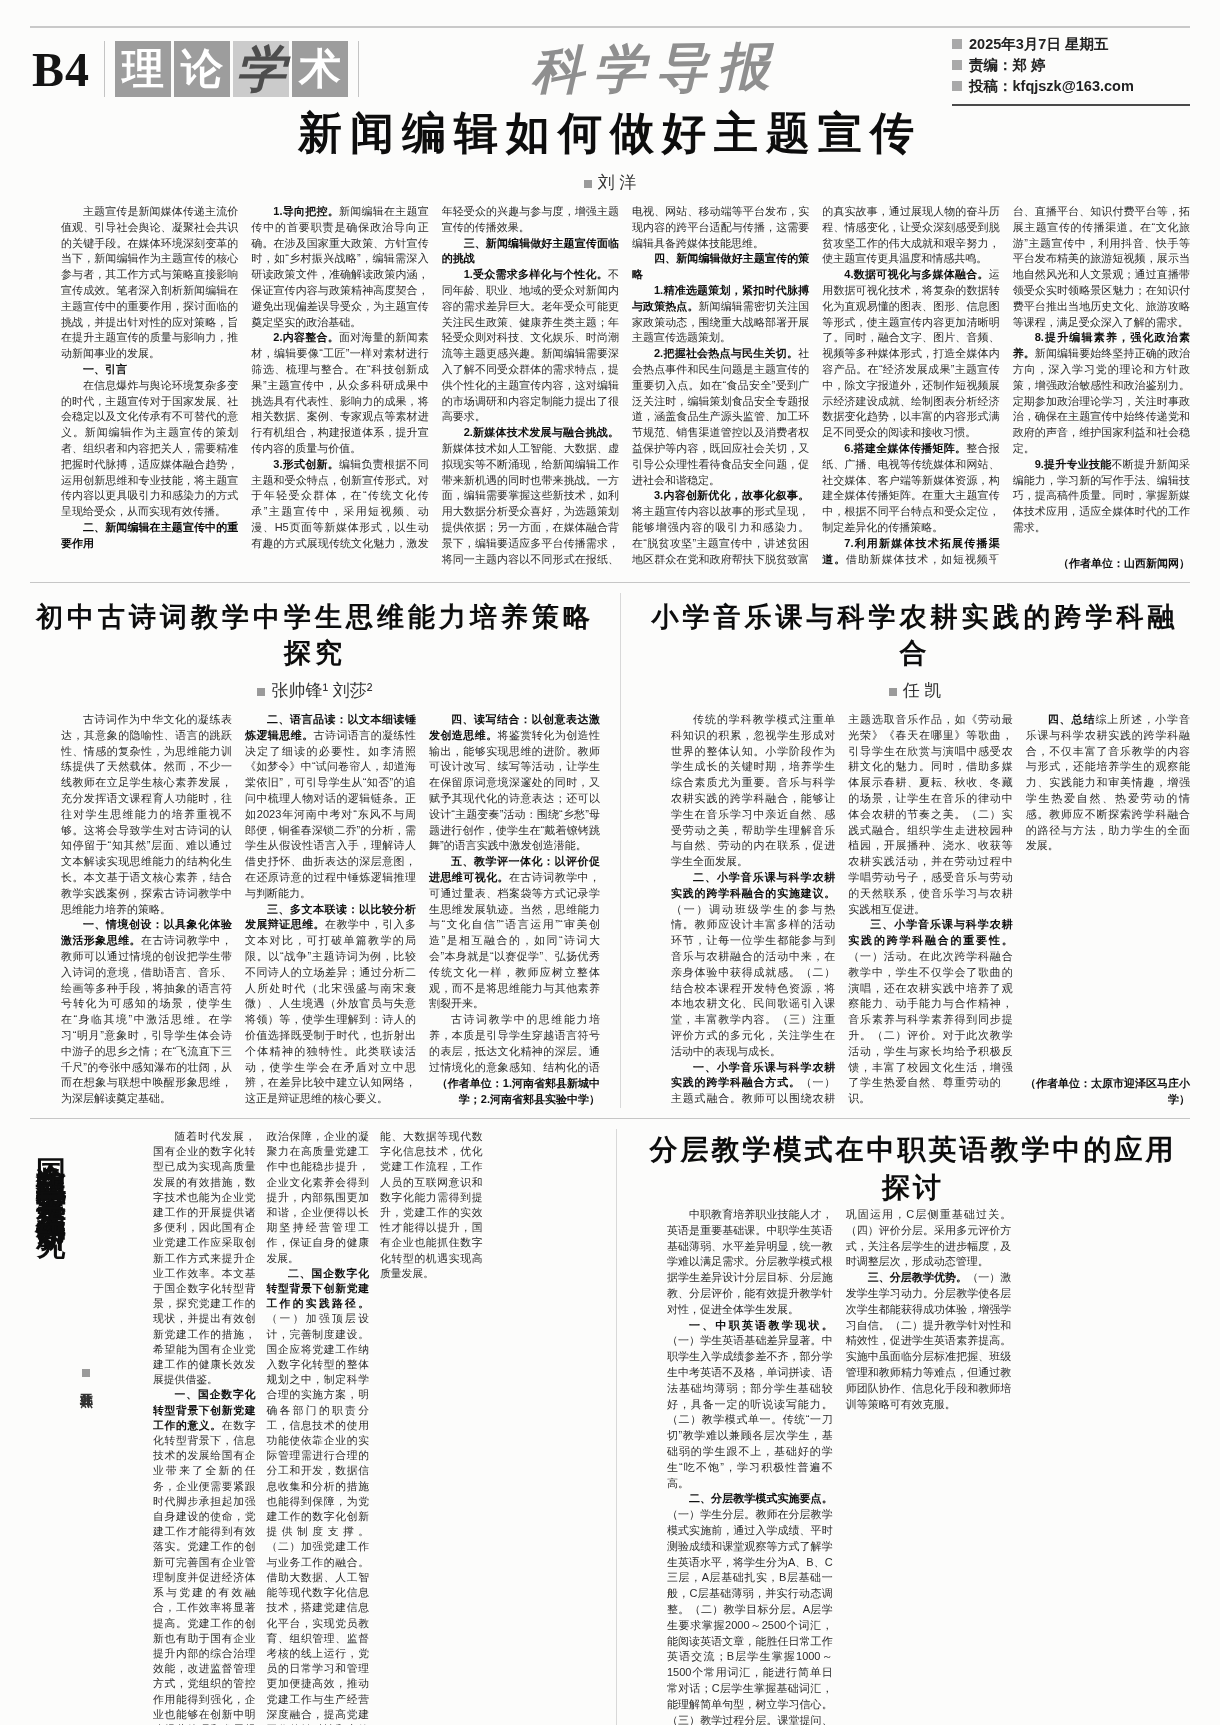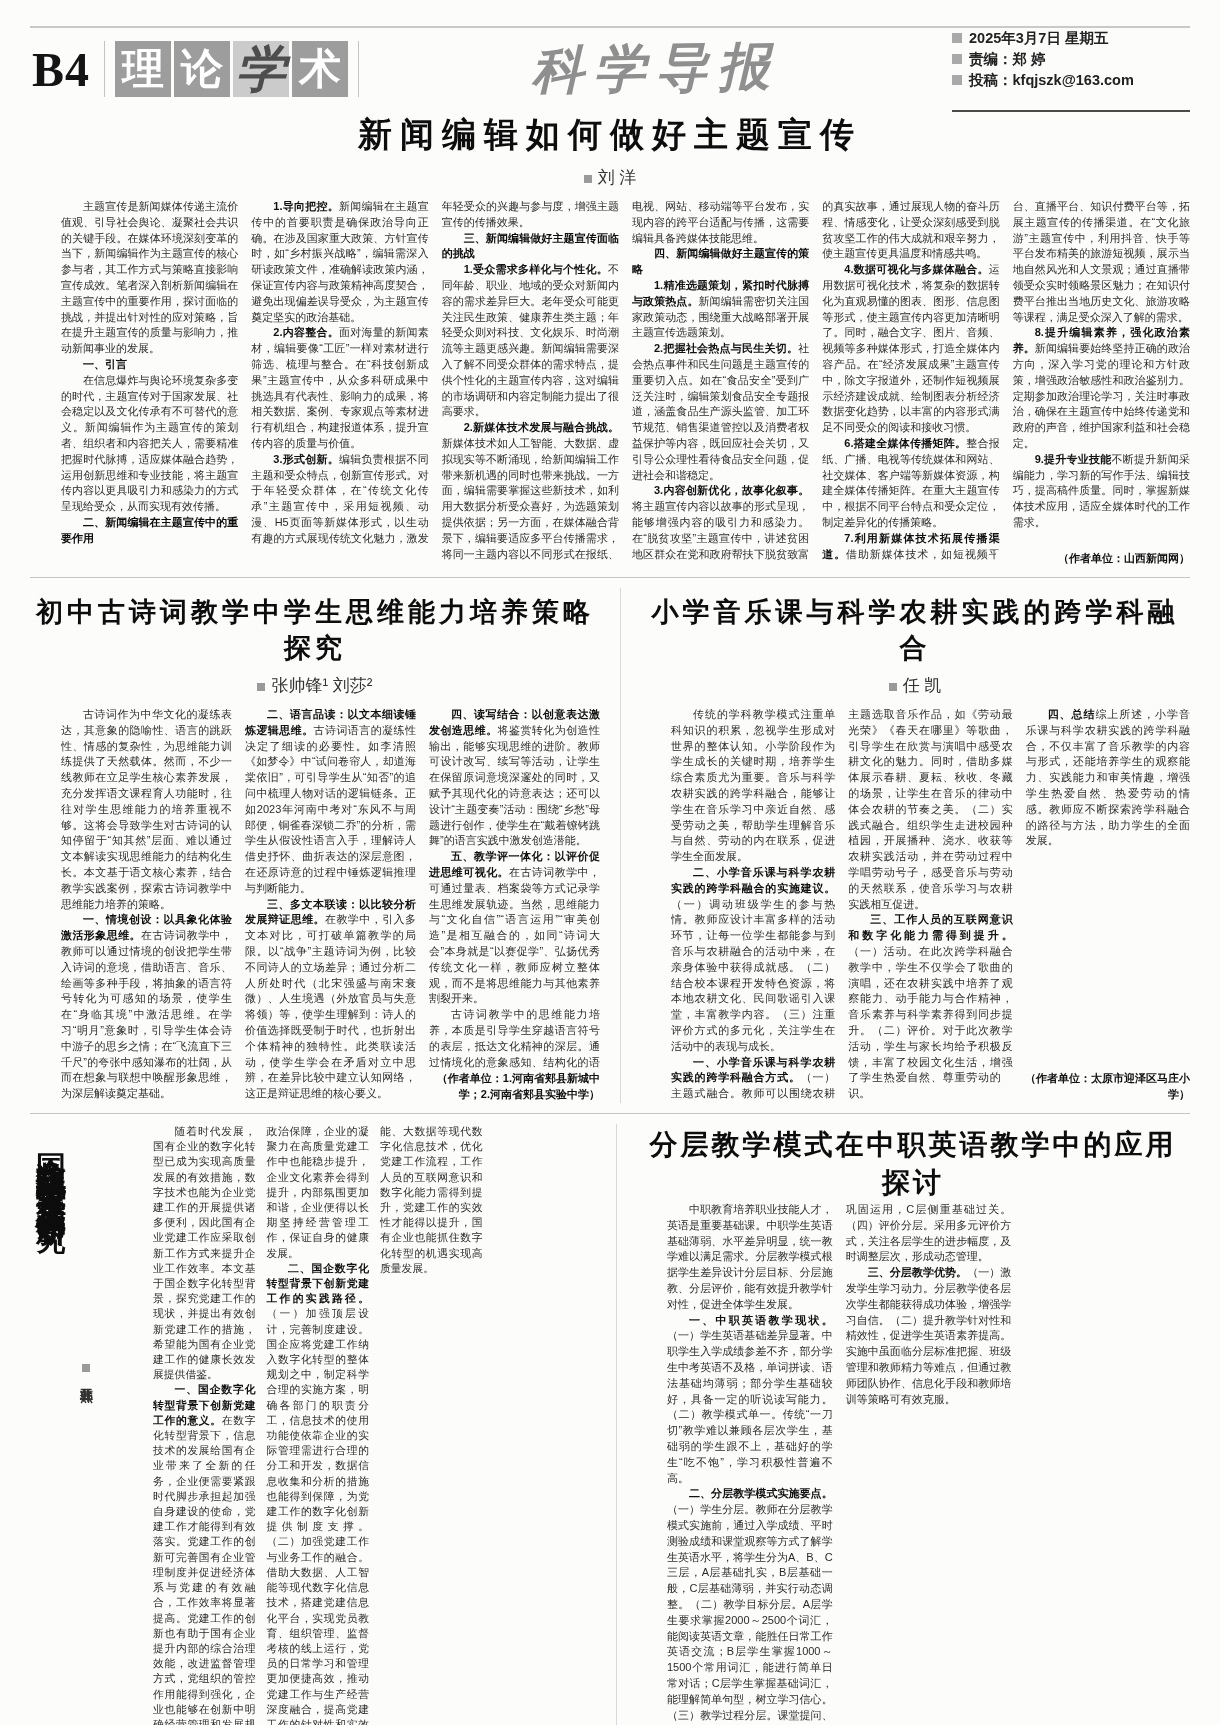--- a/index.html
+++ b/index.html
@@ -24,21 +24,21 @@
   .box{width:56px;height:56px;background:#9d9d9d;color:#fff;font-weight:bold;
        font-size:42px;line-height:56px;text-align:center;}
   .box.light{background:#cbcbcb;color:#4d4d4d;
        font-family:"DejaVu Serif",serif;font-style:italic;font-size:50px;}
   .paper-name{
     flex:1;text-align:center;
     font-family:"DejaVu Serif",serif;font-style:italic;font-weight:bold;
     font-size:52px;color:#8f8f8f;letter-spacing:10px;
     transform:rotate(-1deg);
   }
-  .pub-info{width:238px;border-bottom:2px solid #4a4a4a;padding-bottom:18px;}
+  .pub-info{width:238px;border-bottom:2px solid #4a4a4a;padding-bottom:6px;}
   .pub-row{display:flex;align-items:center;margin:2px 0;font-size:14.5px;font-weight:bold;color:#222;}
   .sq{display:inline-block;width:10px;height:10px;background:#a9a9a9;margin-right:7px;flex:0 0 10px;}
 
   
   .art-title{font-weight:bold;color:#0d0d0d;text-align:center;margin:0;}
   .byline{text-align:center;font-size:17px;color:#333;font-weight:normal;margin:8px 0 10px 0;}
   .byline .bsq{display:inline-block;width:8px;height:8px;background:#9a9a9a;margin-right:6px;}
   .body-wrap{position:relative;}
   .cols{
     text-align:justify;font-size:11px;line-height:15.8px;color:#2b2b2b;
@@ -48,21 +48,21 @@
   .cols p.sec-h{font-weight:bold;color:#0d0d0d;}
   .lead{font-weight:bold;color:#111;}
   .credit{
     position:absolute;right:0;bottom:0;background:#fcfcfb;
     font-weight:bold;font-size:11px;line-height:15.8px;
     text-align:right;padding:1px 0 0 8px;color:#111;
   }
   .row-rule{border:none;border-top:1px solid #c6c6c6;margin:10px 0;}
 
   
-  .a1-title{font-size:34px;letter-spacing:8px;margin-top:8px;}
+  .a1-title{font-size:44px;letter-spacing:8px;}
   .a1 .cols{columns:6;height:368px;}
   .a1 .credit{width:186px;}
 
   
   .mid-row{display:flex;}
   .mid-art{width:570px;}
   .mid-art + .mid-art{border-left:1px solid #d8d8d8;padding-left:19px;margin-left:20px;width:550px;}
   .mid-title{font-size:27px;letter-spacing:4px;margin-top:6px;}
   .mid-art .cols{columns:3;height:396px;}
   .mid-art .credit{width:180px;}
@@ -175,21 +175,21 @@
     <section class="mid-art">
       <h2 class="art-title mid-title">小学音乐课与科学农耕实践的跨学科融合</h2>
       <div class="byline">
         <span class="bsq"></span><span>任 凯</span>
       </div>
       <div class="body-wrap">
         <div class="cols">
             <p>传统的学科教学模式注重单科知识的积累，忽视学生形成对世界的整体认知。小学阶段作为学生成长的关键时期，培养学生综合素质尤为重要。音乐与科学农耕实践的跨学科融合，能够让学生在音乐学习中亲近自然、感受劳动之美，帮助学生理解音乐与自然、劳动的内在联系，促进学生全面发展。</p>
             <p><span class="lead">二、小学音乐课与科学农耕实践的跨学科融合的实施建议。</span>（一）调动班级学生的参与热情。教师应设计丰富多样的活动环节，让每一位学生都能参与到音乐与农耕融合的活动中来，在亲身体验中获得成就感。（二）结合校本课程开发特色资源，将本地农耕文化、民间歌谣引入课堂，丰富教学内容。（三）注重评价方式的多元化，关注学生在活动中的表现与成长。</p>
             <p><span class="lead">一、小学音乐课与科学农耕实践的跨学科融合方式。</span>（一）主题式融合。教师可以围绕农耕主题选取音乐作品，如《劳动最光荣》《春天在哪里》等歌曲，引导学生在欣赏与演唱中感受农耕文化的魅力。同时，借助多媒体展示春耕、夏耘、秋收、冬藏的场景，让学生在音乐的律动中体会农耕的节奏之美。（二）实践式融合。组织学生走进校园种植园，开展播种、浇水、收获等农耕实践活动，并在劳动过程中学唱劳动号子，感受音乐与劳动的天然联系，使音乐学习与农耕实践相互促进。</p>
-            <p><span class="lead">三、工作人员的互联网意识和数字化能力需得到提升。</span>（一）活动。在此次跨学科融合教学中，学生不仅学会了歌曲的演唱，还在农耕实践中培养了观察能力、动手能力与合作精神，音乐素养与科学素养得到同步提升。（二）评价。对于此次教学活动，学生与家长均给予积极反馈，丰富了校园文化生活，增强了学生热爱自然、尊重劳动的意识。</p>
+            <p><span class="lead">三、小学音乐课与科学农耕实践的跨学科融合的重要性。</span>（一）活动。在此次跨学科融合教学中，学生不仅学会了歌曲的演唱，还在农耕实践中培养了观察能力、动手能力与合作精神，音乐素养与科学素养得到同步提升。（二）评价。对于此次教学活动，学生与家长均给予积极反馈，丰富了校园文化生活，增强了学生热爱自然、尊重劳动的意识。</p>
             <p><span class="lead">四、总结</span>综上所述，小学音乐课与科学农耕实践的跨学科融合，不仅丰富了音乐教学的内容与形式，还能培养学生的观察能力、实践能力和审美情趣，增强学生热爱自然、热爱劳动的情感。教师应不断探索跨学科融合的路径与方法，助力学生的全面发展。</p>
           </div>
         <div class="credit">（作者单位：太原市迎泽区马庄小学）</div>
       </div>
     </section>
 
   </div>
 
   <hr class="row-rule">
 

